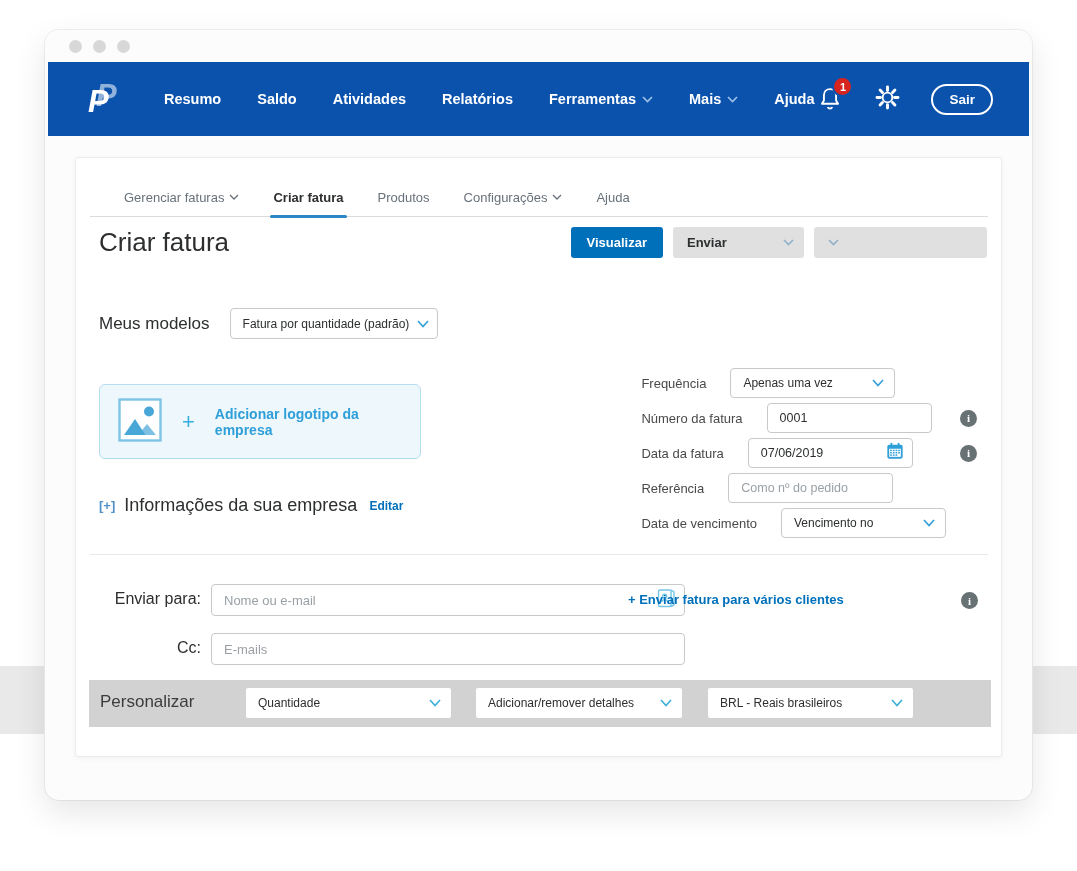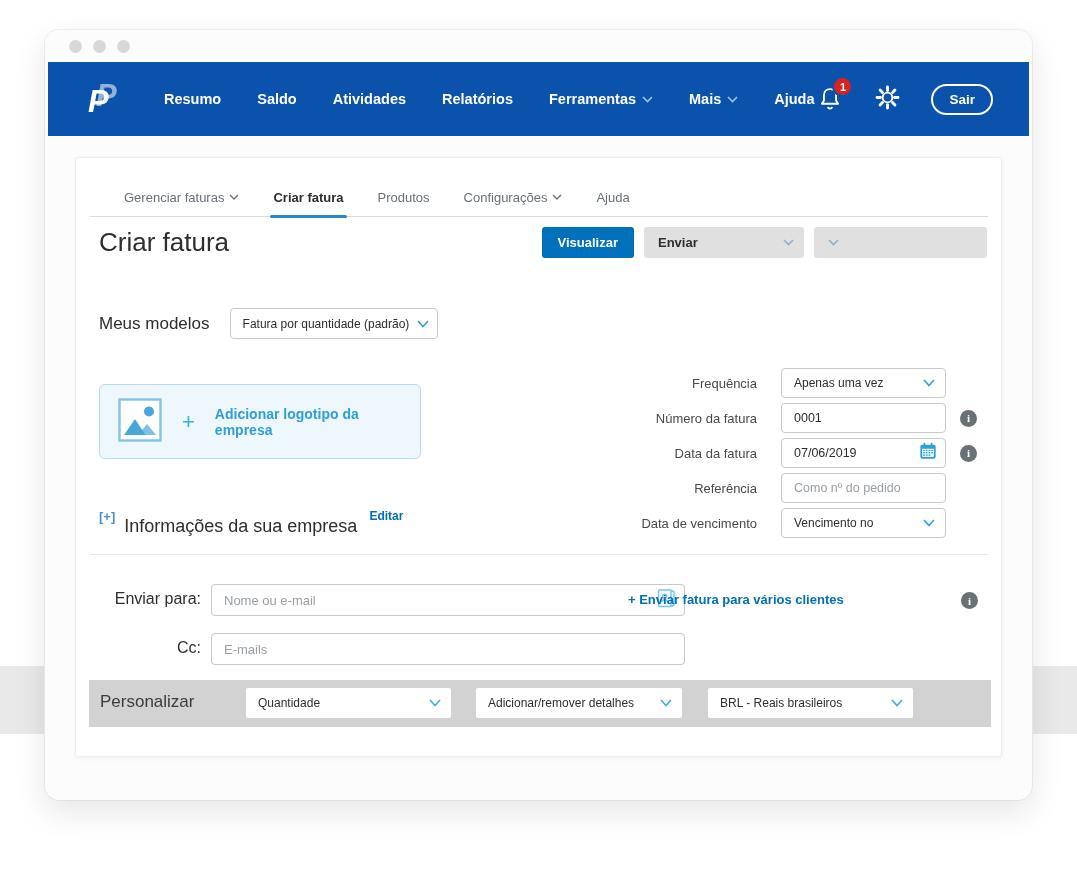--- a/index.html
+++ b/index.html
@@ -46,44 +46,44 @@
                        background:#2b87c6; border-radius:2px; }
 
   .title-row { position:absolute; top:66px; left:23px; right:14px; height:36px; display:flex; align-items:center; }
   .page-title { font-size:26px; font-weight:400; color:#2c2e2f; }
   .actions { margin-left:auto; display:flex; gap:10px; }
   .btn { height:31px; border:none; border-radius:3px; font-size:13px; font-weight:bold; cursor:pointer;
          font-family:"Liberation Sans", sans-serif; }
   .btn-primary { background:#0070ba; color:#fff; padding:0 16px; }
   .btn-gray { background:#e0e0e0; color:#2c2e2f; display:flex; align-items:center; justify-content:space-between;
               padding:0 10px 0 14px; gap:10px; }
-  .btn-gray.send  { width:160px; }
+  .btn-gray.send  { width:131px; }
   .btn-gray.draft { width:173px; }
 
   .models-row { position:absolute; top:150px; left:23px; display:flex; align-items:center; gap:20px; }
   .models-label { font-size:17px; color:#2c2e2f; }
   .select { display:flex; align-items:center; justify-content:space-between; gap:8px; background:#fff;
             border:1px solid #c9c9c9; border-radius:4px; height:31px; padding:0 10px 0 12px; font-size:12px;
             color:#2c2e2f; cursor:pointer; white-space:nowrap; }
   .models-select { width:208px; }
 
   .logo-box { position:absolute; top:226px; left:23px; width:322px; height:75px; background:#eef8fc;
               border:1px solid #b5ddf0; border-radius:6px; display:flex; align-items:center; padding:0 18px;
               gap:20px; cursor:pointer; }
   .img-icon { flex:0 0 auto; }
   .logo-plus { font-size:22px; font-weight:400; color:#35aee0; }
   .logo-text { font-size:14px; font-weight:bold; color:#2f9ed9; }
 
   .company-info { position:absolute; top:337px; left:23px; display:flex; align-items:center; gap:9px; }
   .expand-icon { font-size:13px; font-weight:bold; color:#4f90c8; }
-  .company-label { font-size:18px; color:#2c2e2f;margin-top:21px; }
+  .company-label { font-size:18px; color:#2c2e2f; }
   .edit-link { font-size:12px; font-weight:bold; color:#0070ba; cursor:pointer; margin-left:3px; }
 
   .fields { position:absolute; top:210px; right:55px; }
-  .frow { position:relative; display:flex; align-items:center; justify-content:flex-end; height:30px; margin-bottom:5px; }
+  .frow { position:relative; display:flex; align-items:center; justify-content:flex-start; height:30px; margin-bottom:5px; }
   .flabel { font-size:13px; color:#494949; margin-right:24px; white-space:nowrap; }
   .fcontrol { width:165px; height:30px; }
   .fcontrol .select { height:30px; width:100%; }
   .tbox { width:100%; height:30px; border:1px solid #c9c9c9; border-radius:4px; display:flex; align-items:center;
           padding:0 8px 0 12px; background:#fff; }
   .tbox input { border:none; outline:none; flex:1; min-width:0; font-size:12.5px; color:#2c2e2f; background:transparent;
                 font-family:"Liberation Sans", sans-serif; }
   .tbox input::placeholder { color:#9aa0a5; }
   .info-icon { position:absolute; right:-31px; width:17px; height:17px; border-radius:50%; background:#687173;
                color:#fff; font-size:11px; font-weight:bold; font-family:"Liberation Serif", serif;

